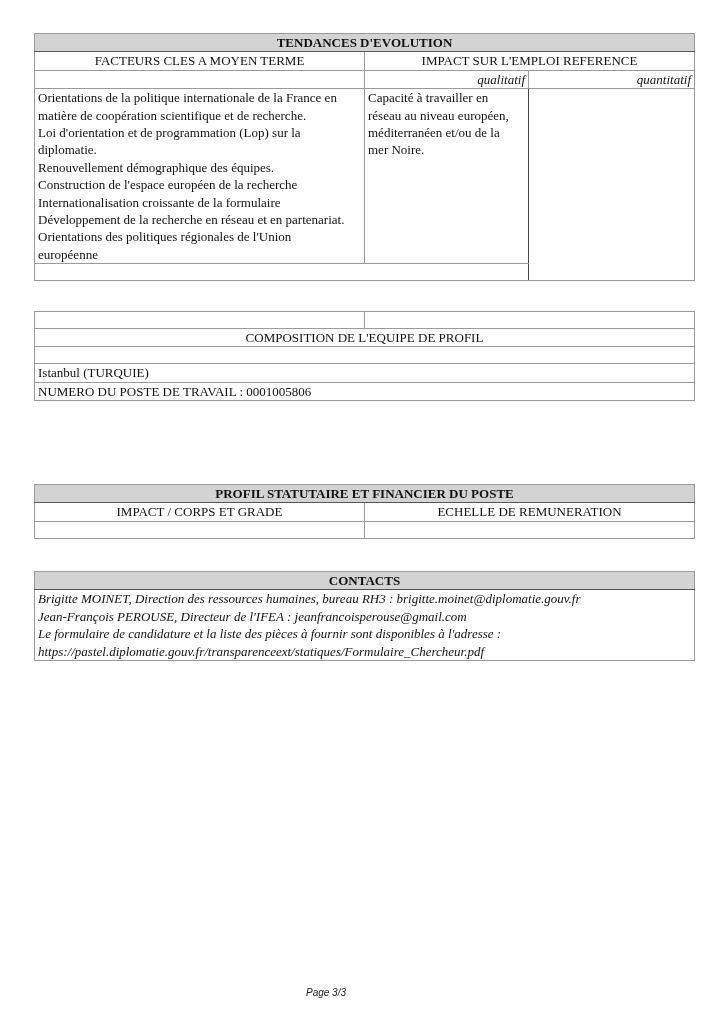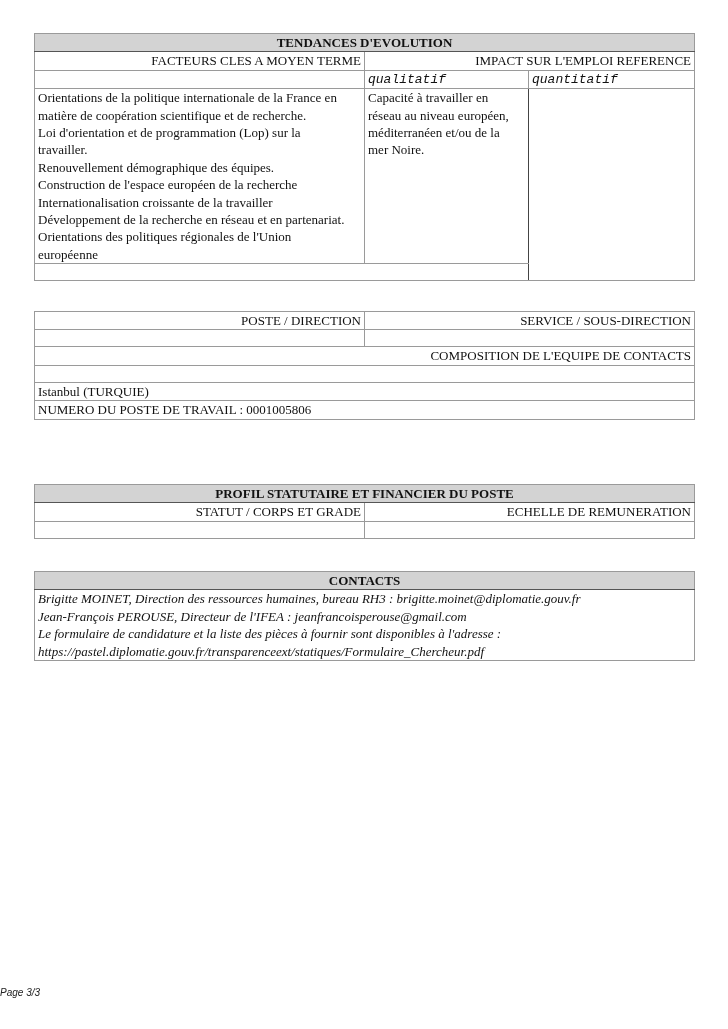--- a/index.html
+++ b/index.html
@@ -15,32 +15,32 @@
   }
   table.doc td {
     border: 1px solid #9a9a9a; padding: 0 3px; vertical-align: top;
     height: 17px; box-sizing: border-box; overflow: hidden; white-space: nowrap;
   }
   table.doc { border: 1px solid #333; }
   td.hdr {
     background: #d3d3d3; font-weight: bold; text-align: center;
     border-bottom: 1px solid #555 !important;
   }
-  td.center { text-align: right; }
-  td.ital { font-style: italic; text-align: left; font-family: Liberation Mono, monospace; }
+  td.center { text-align: center; }
+  td.ital { font-style: italic; text-align: right; }
   td.wrap { white-space: normal; line-height: 17.4px; }
   td.dark-right { border-right: 1px solid #444 !important; }
   td.dark-left { border-left: 1px solid #444 !important; }
   .line { display: block; }
   #t1 { top: 33px; }
   #t2 { top: 311px; }
   #t3 { top: 484px; padding-left: 8px; }
   #t4 { top: 571px; }
   .footer {
-    position: absolute; top: 987px; left: 0; width: 652px; text-align: left;
+    position: absolute; top: 987px; left: 0; width: 652px; text-align: center;
     font-family: "Liberation Sans", "DejaVu Sans", sans-serif;
     font-style: italic; font-size: 10px; color: #222;
   }
 </style>
 </head>
 <body>
 
 <table class="doc" id="t1">
   <colgroup>
       <col style="width:330px">
@@ -58,24 +58,24 @@
   <tr>
     <td></td>
     <td class="ital">qualitatif</td>
     <td class="ital dark-left">quantitatif</td>
   </tr>
   <tr>
     <td class="wrap" style="height:174px;">
       <span class="line">Orientations de la politique internationale de la France en</span>
       <span class="line">matière de coopération scientifique et de recherche.</span>
       <span class="line">Loi d'orientation et de programmation (Lop) sur la</span>
-      <span class="line">travailler.</span>
+      <span class="line">diplomatie.</span>
       <span class="line">Renouvellement démographique des équipes.</span>
       <span class="line">Construction de l'espace européen de la recherche</span>
-      <span class="line">Internationalisation croissante de la travailler</span>
+      <span class="line">Internationalisation croissante de la formulaire</span>
       <span class="line">Développement de la recherche en réseau et en partenariat.</span>
       <span class="line">Orientations des politiques régionales de l'Union</span>
       <span class="line">européenne</span>
     </td>
     <td class="wrap dark-right" style="height:174px;">
       <span class="line">Capacité à travailler en</span>
       <span class="line">réseau au niveau européen,</span>
       <span class="line">méditerranéen et/ou de la</span>
       <span class="line">mer Noire.</span>
     </td>
@@ -87,29 +87,25 @@
 </tbody>
   </table>
 
 <table class="doc" id="t2">
   <colgroup>
       <col style="width:330px">
       <col style="width:330px">
     </colgroup>
   <tbody>
   <tr>
-    <td class="center">POSTE / DIRECTION</td>
-    <td class="center">SERVICE / SOUS-DIRECTION</td>
-  </tr>
-  <tr>
     <td></td>
     <td></td>
   </tr>
   <tr>
-    <td class="center" colspan="2">COMPOSITION DE L'EQUIPE DE CONTACTS</td>
+    <td class="center" colspan="2">COMPOSITION DE L'EQUIPE DE PROFIL</td>
   </tr>
   <tr>
     <td colspan="2"></td>
   </tr>
   <tr>
     <td colspan="2">Istanbul (TURQUIE)</td>
   </tr>
   <tr>
     <td colspan="2">NUMERO DU POSTE DE TRAVAIL :  0001005806</td>
   </tr>
@@ -119,21 +115,21 @@
 <table class="doc" id="t3">
   <colgroup>
       <col style="width:330px">
       <col style="width:330px">
     </colgroup>
   <tbody>
       <tr>
     <td class="hdr" colspan="2">PROFIL STATUTAIRE ET FINANCIER DU POSTE</td>
   </tr>
   <tr>
-    <td class="center">STATUT / CORPS ET GRADE</td>
+    <td class="center">IMPACT / CORPS ET GRADE</td>
     <td class="center">ECHELLE DE REMUNERATION</td>
   </tr>
   <tr>
     <td></td>
     <td></td>
   </tr>
 </tbody>
   </table>
 
 <table class="doc" id="t4">

